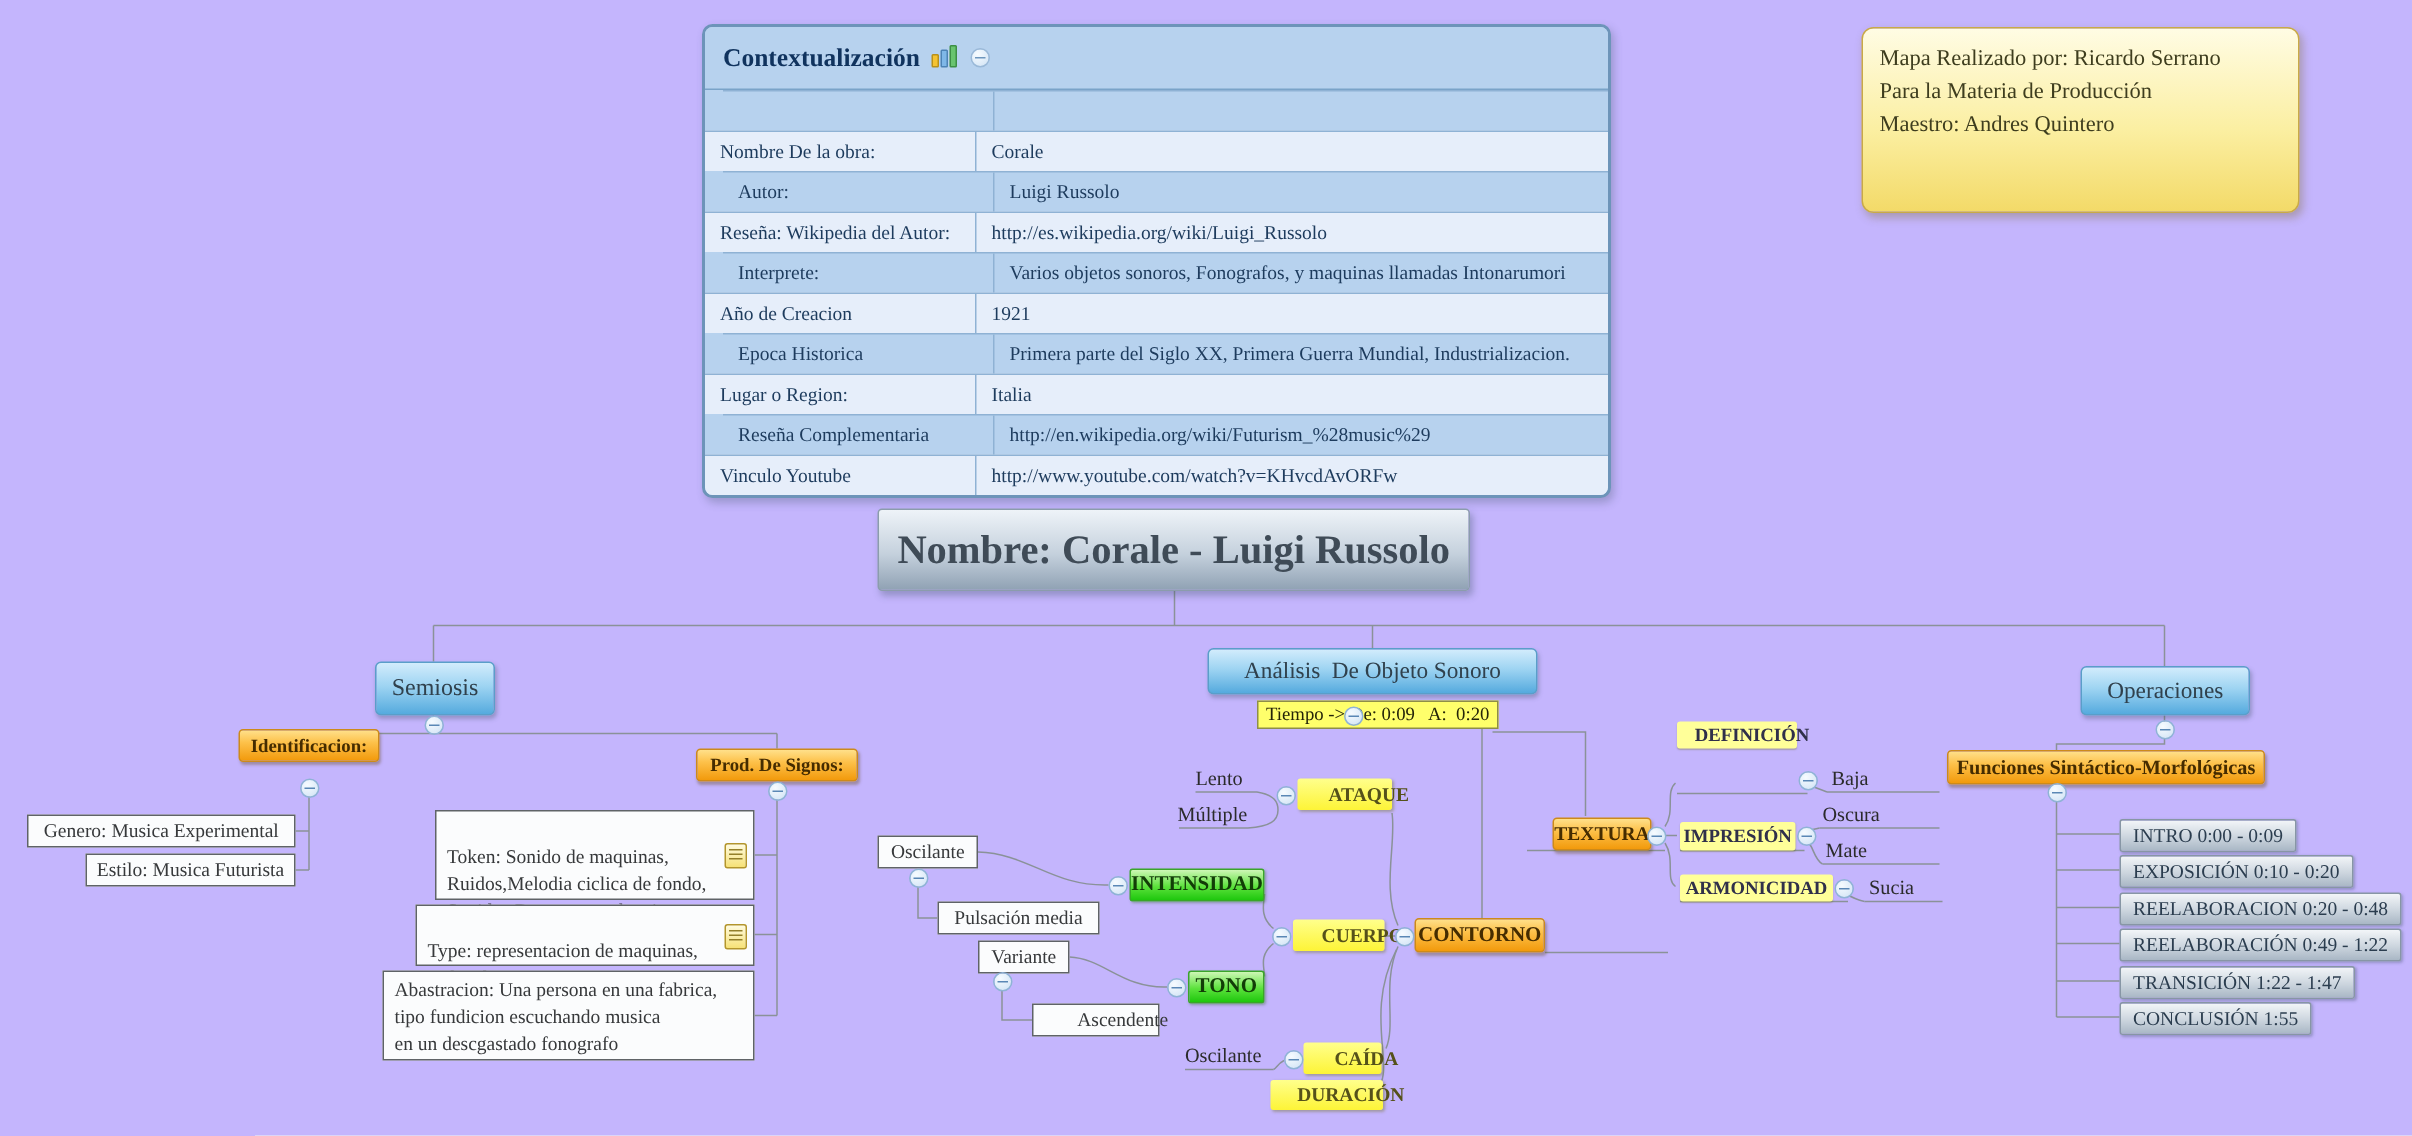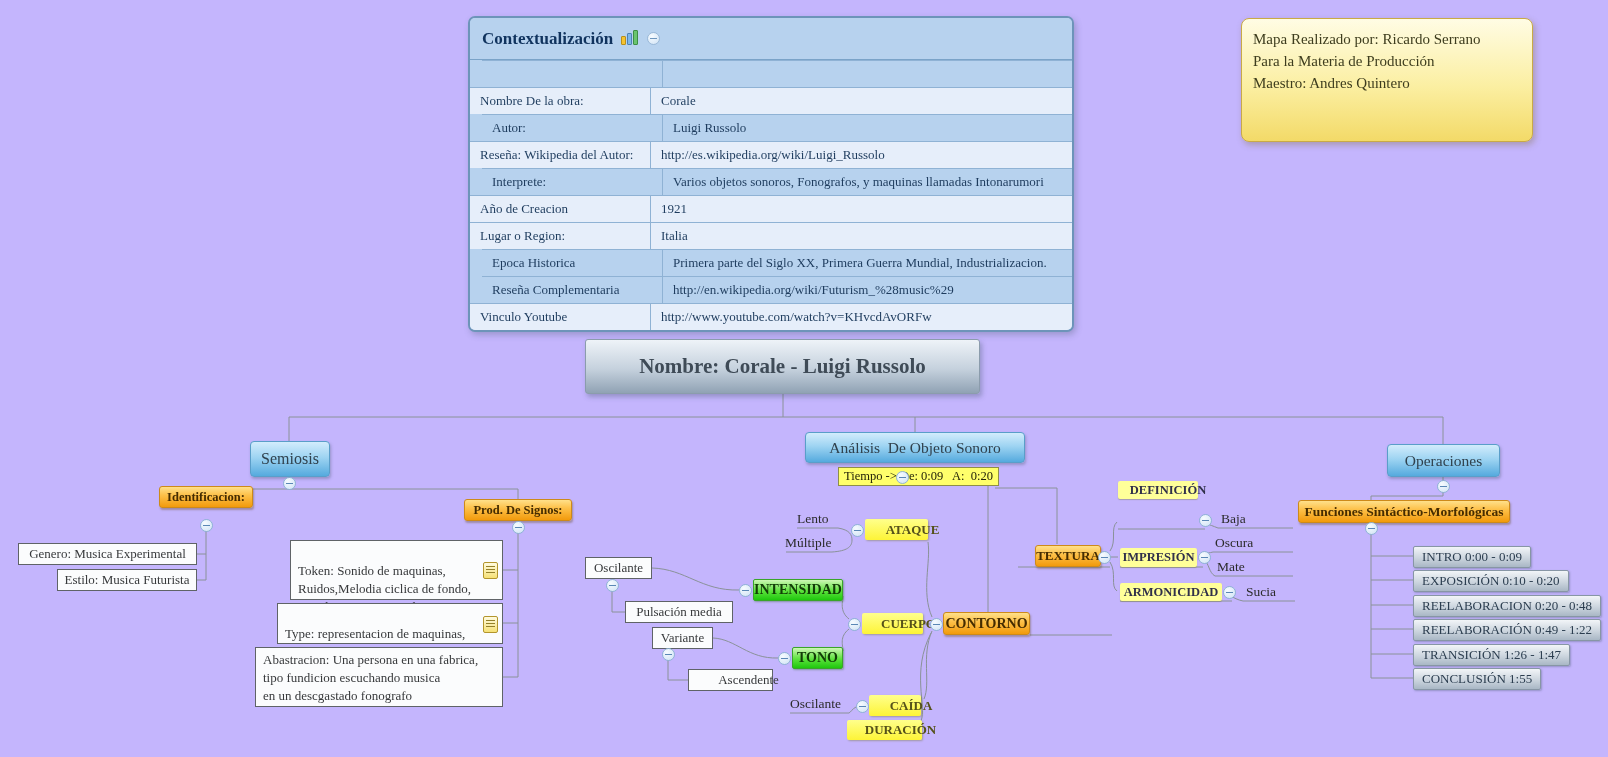--- a/index.html
+++ b/index.html
@@ -2,21 +2,21 @@
 <html><head>
 <meta charset="utf-8">
 <style>
   html,body{margin:0;padding:0;background:#edf0f3;}
   .canvas{position:relative;width:1608px;height:757px;background:#c4b5fd;overflow:hidden;
           font-family:Liberation Serif, serif;}
   svg.wires{position:absolute;left:0;top:0;z-index:1;}
   .node{position:absolute;z-index:2;display:flex;align-items:center;justify-content:center;box-sizing:border-box;}
 
   .box-root{background:linear-gradient(#eef3f8,#c5d1dd 55%,#90a2b4);border:1px solid #8b9cac;border-radius:3px;
-            color:#3f4b57;font-weight:bold;font-size:21px;box-shadow:2px 3px 5px rgba(60,80,100,.35);}
+            color:#3f4b57;font-weight:bold;font-size:27px;box-shadow:2px 3px 5px rgba(60,80,100,.35);}
   .box-blue{background:linear-gradient(#d2ecfc,#9ed4f2 45%,#55aade);border:1px solid #5a9ec9;border-radius:4px;
             color:#30414d;font-size:15.5px;box-shadow:1px 2px 3px rgba(60,80,100,.35);}
   .box-orange{background:linear-gradient(#ffe08a,#fdc14a 40%,#f29a0c);border:1px solid #cd8a1a;border-radius:3px;
             color:#452c00;font-weight:bold;font-size:12.5px;box-shadow:1px 2px 2px rgba(90,60,10,.35);}
   .box-yellow{background:linear-gradient(#ffff8c,#fdf437);color:#55511a;font-weight:bold;font-size:13px;
             border-radius:2px;box-shadow:1px 1px 2px rgba(110,110,30,.4);padding-left:32px;}
   .box-highlight{background:#ffff99;color:#30304a;font-weight:bold;font-size:12.5px;border-radius:2px;
             box-shadow:0 1px 1px rgba(110,110,30,.35);}
   .box-green{background:linear-gradient(#cdf7b5,#5ce23c 55%,#1fc70e);border:1px solid #3aa52a;color:#123d07;
             font-weight:bold;font-size:14px;border-radius:2px;box-shadow:1px 1px 2px rgba(40,100,30,.4);}
@@ -128,27 +128,27 @@
         <div class="t-value">http://es.wikipedia.org/wiki/Luigi_Russolo</div>
       </div>
     <div class="t-row med">
         <div class="t-label">Interprete:</div>
         <div class="t-value">Varios objetos sonoros, Fonografos, y maquinas llamadas Intonarumori</div>
       </div>
     <div class="t-row light">
         <div class="t-label">Año de Creacion</div>
         <div class="t-value">1921</div>
       </div>
+    <div class="t-row med">
+        <div class="t-label">Epoca Historica</div>
+        <div class="t-value">Primera parte del Siglo XX, Primera Guerra Mundial, Industrializacion.</div>
+      </div>
     <div class="t-row light">
         <div class="t-label">Lugar o Region:</div>
         <div class="t-value">Italia</div>
-      </div>
-    <div class="t-row med">
-        <div class="t-label">Epoca Historica</div>
-        <div class="t-value">Primera parte del Siglo XX, Primera Guerra Mundial, Industrializacion.</div>
       </div>
     <div class="t-row med">
         <div class="t-label">Reseña Complementaria</div>
         <div class="t-value">http://en.wikipedia.org/wiki/Futurism_%28music%29</div>
       </div>
     <div class="t-row light">
         <div class="t-label">Vinculo Youtube</div>
         <div class="t-value">http://www.youtube.com/watch?v=KHvcdAvORFw</div>
       </div>
   </div>
@@ -208,21 +208,21 @@
   <div class="line-text" style="left:1215px;top:535px;">Oscura</div>
   <div class="line-text" style="left:1217px;top:559px;">Mate</div>
   <div class="node box-highlight" style="left:1120px;top:583px;width:102px;height:18px;">ARMONICIDAD</div>
   <div class="line-text" style="left:1246px;top:584px;">Sucia</div>
 
   <div class="node box-orange" style="left:1298px;top:500px;width:212px;height:23px;font-size:13.5px;">Funciones Sintáctico-Morfológicas</div>
   <div class="node box-gray" style="left:1413px;top:546px;">INTRO 0:00 - 0:09</div>
   <div class="node box-gray" style="left:1413px;top:570px;">EXPOSICIÓN 0:10 - 0:20</div>
   <div class="node box-gray" style="left:1413px;top:595px;">REELABORACION 0:20 - 0:48</div>
   <div class="node box-gray" style="left:1413px;top:619px;">REELABORACIÓN 0:49 - 1:22</div>
-  <div class="node box-gray" style="left:1413px;top:644px;">TRANSICIÓN 1:26 - 1:47</div>
+  <div class="node box-gray" style="left:1413px;top:644px;">TRANSICIÓN 1:22 - 1:47</div>
   <div class="node box-gray" style="left:1413px;top:668px;">CONCLUSIÓN 1:55</div>
 
   <span class="collapse" style="left:283px;top:477px;"></span>
   <span class="collapse" style="left:200px;top:519px;"></span>
   <span class="collapse" style="left:512px;top:521px;"></span>
   <span class="collapse" style="left:896px;top:471px;"></span>
   <span class="collapse" style="left:930px;top:618px;"></span>
   <span class="collapse" style="left:851px;top:524px;"></span>
   <span class="collapse" style="left:848px;top:618px;"></span>
   <span class="collapse" style="left:739px;top:584px;"></span>

